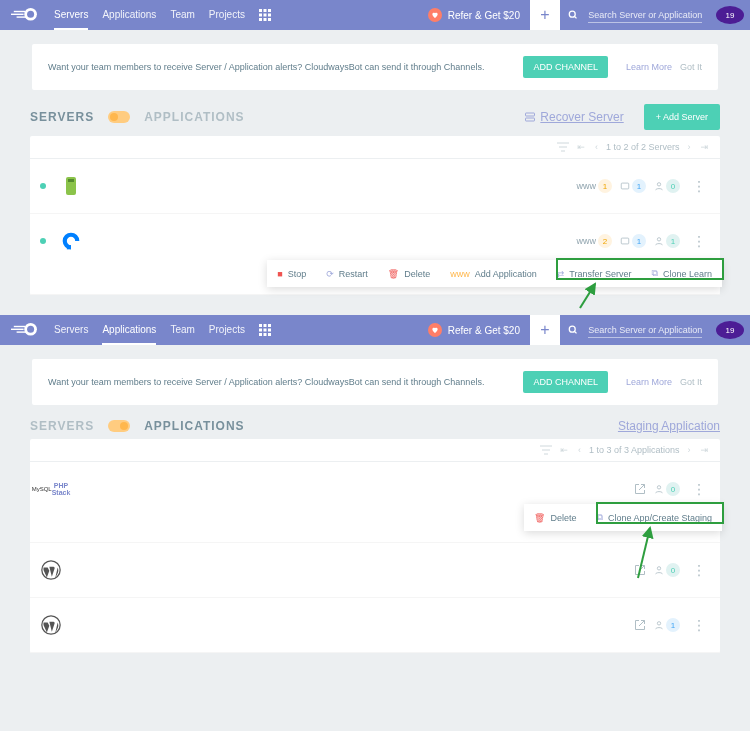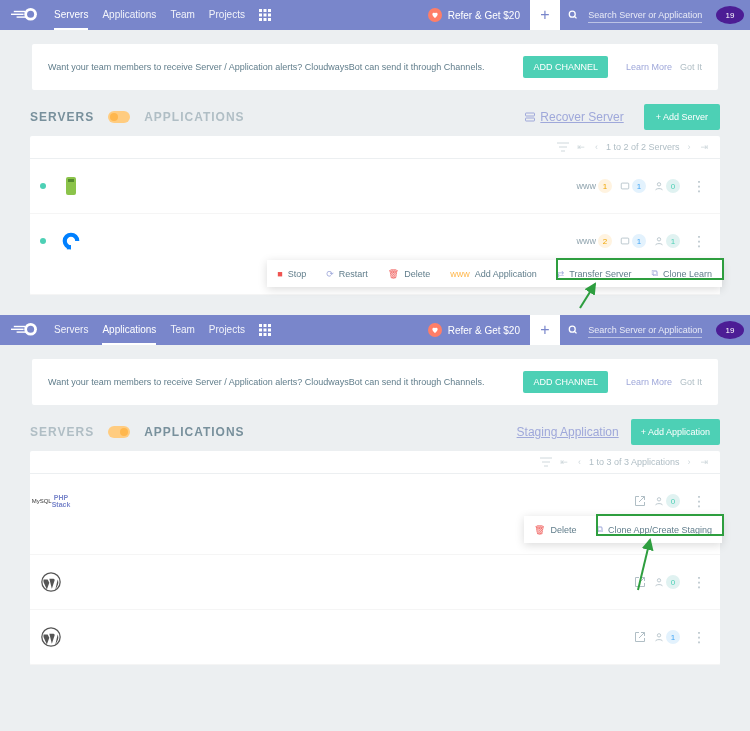--- a/index.html
+++ b/index.html
@@ -313,21 +313,20 @@
   </div>
 
   <div class="tabs-row">
     <span class="tab">SERVERS</span>
     <span class="toggle right"></span>
     <span class="tab active">APPLICATIONS</span>
     <div class="spacer"></div>
     <span class="recover">
         <span>Staging Application</span>
       </span>
-    <button class="btn-teal" style="margin-left:12px;padding:8px 10px">+ <span>Add Application</span></button>
   </div>
 
   <div class="card">
     <div class="card-head">
       <svg width="12" height="10" viewBox="0 0 12 10" stroke="#cfd8dc">
           <line x1="0" y1="1" x2="12" y2="1"></line>
           <line x1="2" y1="5" x2="10" y2="5"></line>
           <line x1="4" y1="9" x2="8" y2="9"></line>
         </svg>
       <span class="pg-arrow">⇤</span>

